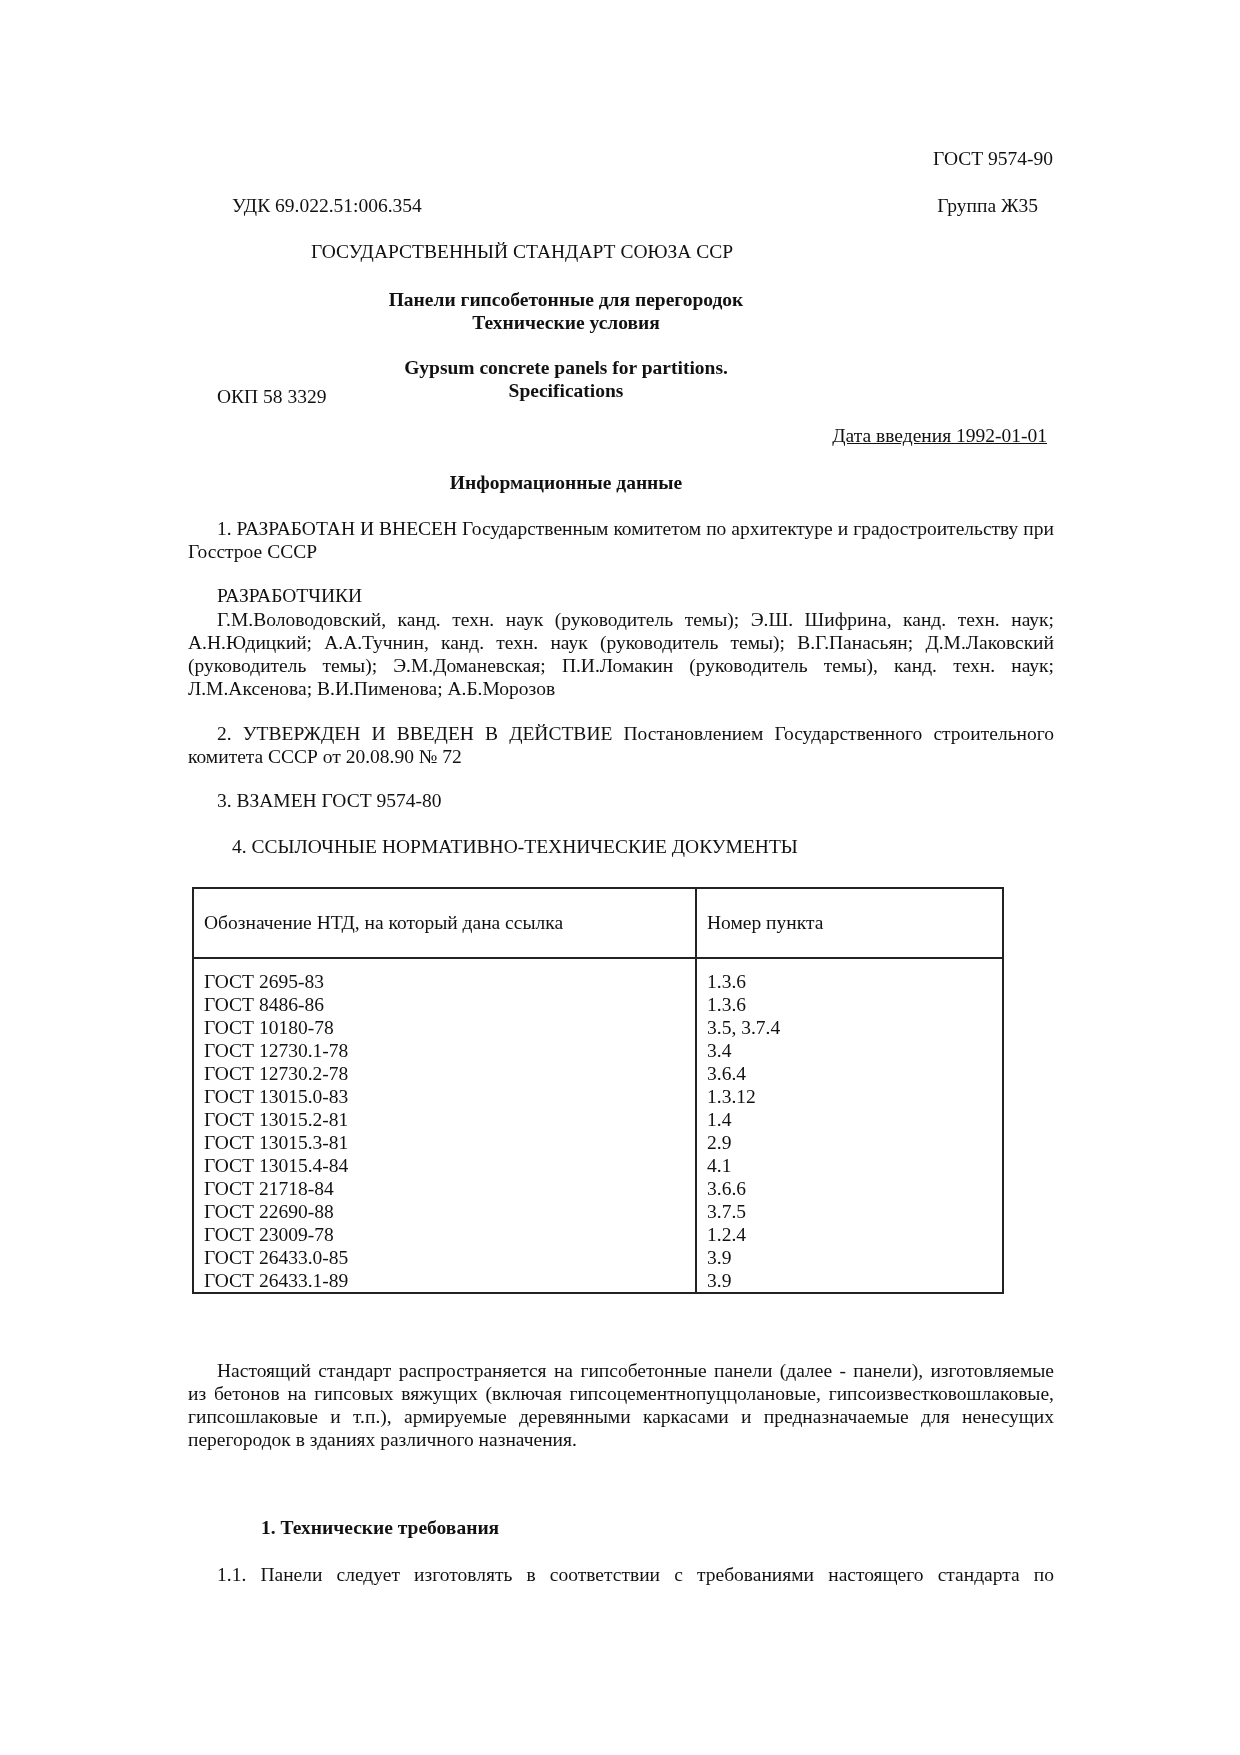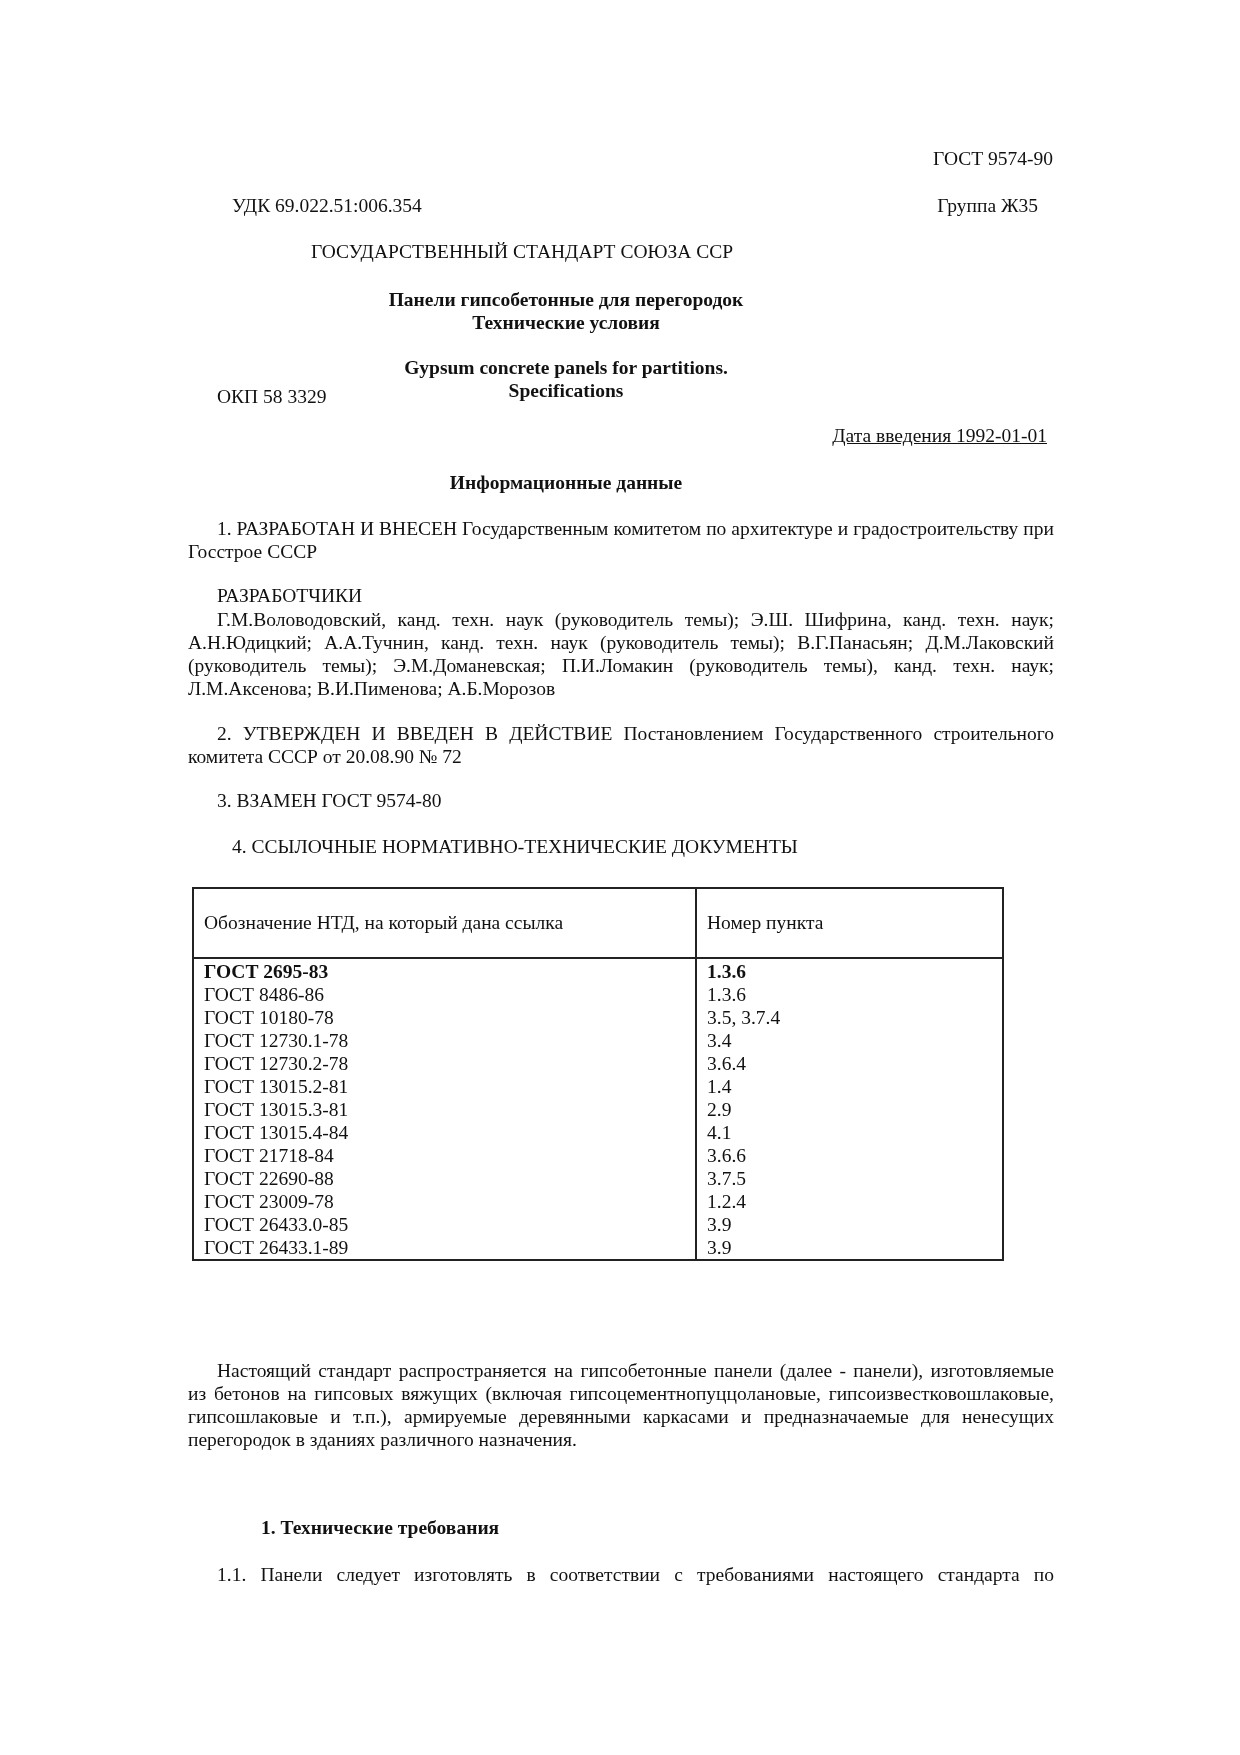--- a/index.html
+++ b/index.html
@@ -24,21 +24,21 @@
   table.refs th {
     font-weight: normal; text-align: left;
     height: 68px; padding: 0 0 0 10px;
     border: 2px solid #222; vertical-align: middle;
   }
   table.refs td {
     padding: 0 0 0 10px; height: 23px; line-height: 23px;
     border-left: 2px solid #222; border-right: 2px solid #222;
     vertical-align: top;
   }
-  table.refs tbody tr:first-child td { padding-top: 1px; font-weight: bold; }
+  table.refs tbody tr:first-child td { padding-top: 11px; }
   table.refs tbody tr:last-child td { border-bottom: 2px solid #222; }
   table.refs .c1 { width: 491px; }
 </style>
 </head>
 <body>
 
 <div>
 
   <div class="abs" style="right:187px; top:148px;">ГОСТ 9574-90</div>
   <div class="abs" style="left:232px; top:195px;">УДК 69.022.51:006.354</div>
@@ -94,20 +94,24 @@
         </tr>
       <tr>
           <td class="c1">ГОСТ 12730.1-78</td>
           <td>3.4</td>
         </tr>
       <tr>
           <td class="c1">ГОСТ 12730.2-78</td>
           <td>3.6.4</td>
         </tr>
       <tr>
+          <td class="c1">ГОСТ 13015.0-83</td>
+          <td>1.3.12</td>
+        </tr>
+      <tr>
           <td class="c1">ГОСТ 13015.2-81</td>
           <td>1.4</td>
         </tr>
       <tr>
           <td class="c1">ГОСТ 13015.3-81</td>
           <td>2.9</td>
         </tr>
       <tr>
           <td class="c1">ГОСТ 13015.4-84</td>
           <td>4.1</td>

